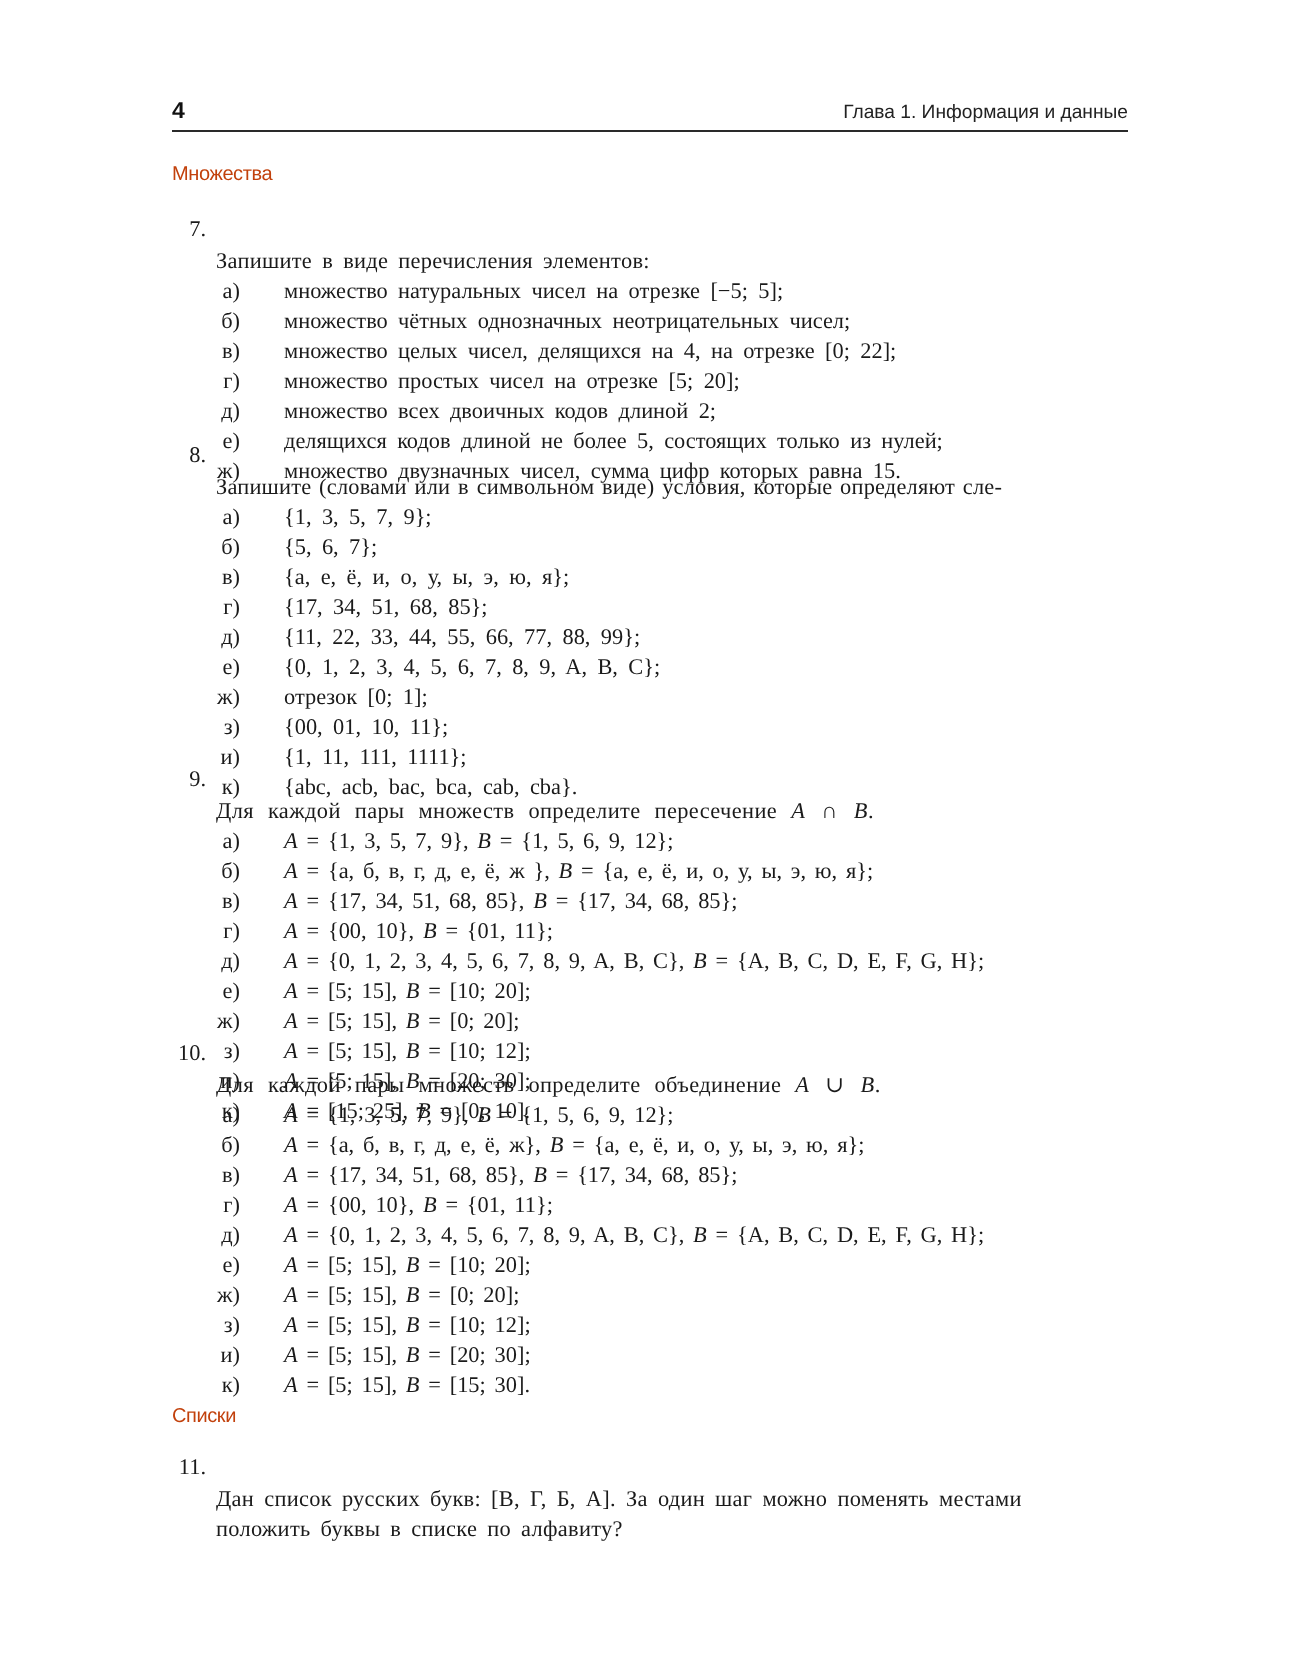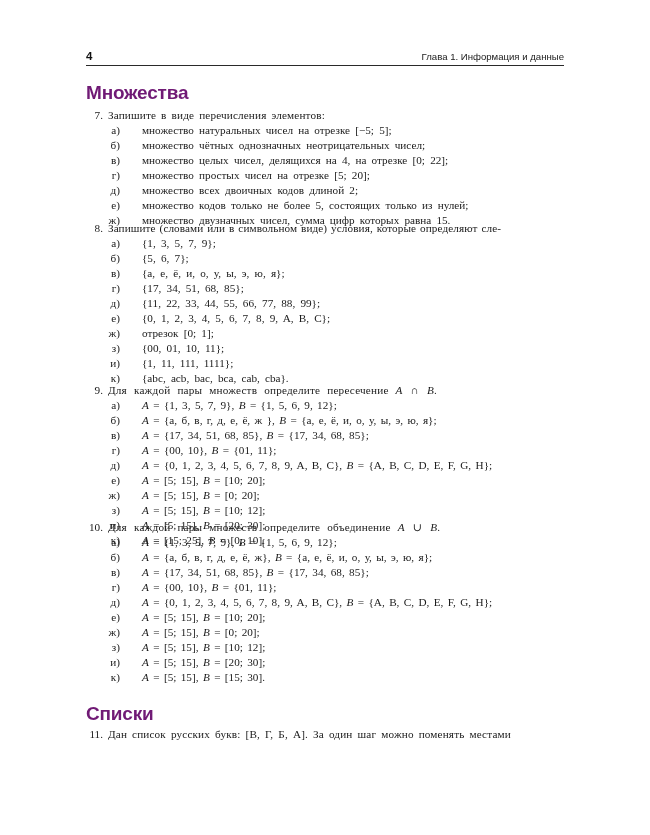--- a/index.html
+++ b/index.html
@@ -47,23 +47,23 @@
     font-family: "Liberation Sans", "DejaVu Sans", sans-serif;
     font-size: 9.6px;
     color: #222;
   }
 
   
   .sec-heading {
     position: absolute;
     left: 86px;
     font-family: "Liberation Sans", "DejaVu Sans", sans-serif;
-    font-weight: bold;
-    font-size: 19px;
-    color: #701a75;
+    font-weight: normal;
+    font-size: 10px;
+    color: #c2410c;
     letter-spacing: -0.2px;
   }
   #heading-mnozhestva { top: 82px; }
   #heading-spiski     { top: 703px; }
 
   
   .ex {
     position: absolute;
     left: 86px;
     width: 480px;
@@ -79,20 +79,21 @@
   .stem-num {
     flex: 0 0 auto;
     width: 22px;
     text-align: right;
     padding-right: 5px;
     box-sizing: border-box;
     white-space: nowrap;
   }
   .stem-body {
     flex: 1 1 auto;
+    margin-top: 16px;
   }
   .stem-line {
     display: block;
     white-space: nowrap;
   }
   
   .wide    { letter-spacing: 0.15px; word-spacing: 2.1px; }
   .wide2   { letter-spacing: 0.1px;  word-spacing: 1.0px; }
   .widest  { letter-spacing: 0.2px;  word-spacing: 4.0px; }
 
@@ -164,21 +165,21 @@
     <div class="sub">
       <span class="sub-let">г)</span>
       <span class="sub-txt sp">множество простых чисел на отрезке [5; 20];</span>
     </div>
     <div class="sub">
       <span class="sub-let">д)</span>
       <span class="sub-txt sp">множество всех двоичных кодов длиной 2;</span>
     </div>
     <div class="sub">
       <span class="sub-let">е)</span>
-      <span class="sub-txt sp">множество кодов только не более 5, состоящих только из нулей;</span>
+      <span class="sub-txt sp">делящихся кодов длиной не более 5, состоящих только из нулей;</span>
     </div>
     <div class="sub">
       <span class="sub-let">ж)</span>
       <span class="sub-txt sp">множество двузначных чисел, сумма цифр которых равна 15.</span>
     </div>
   </div>
 
   <div class="ex" id="ex-8">
     <div class="stem">
       <span class="stem-num">8.</span>
@@ -326,17 +327,18 @@
     </div>
   </div>
 
   <div class="sec-heading" id="heading-spiski">Списки</div>
 
   <div class="ex" id="ex-11">
     <div class="stem">
       <span class="stem-num">11.</span>
       <span class="stem-body">
         <span class="stem-line wide">Дан список русских букв: [В, Г, Б, А]. За один шаг можно поменять местами</span>
+        <span class="stem-line wide">положить буквы в списке по алфавиту?</span>
       </span>
     </div>
   </div>
 
 </div>
 
 </body></html>

